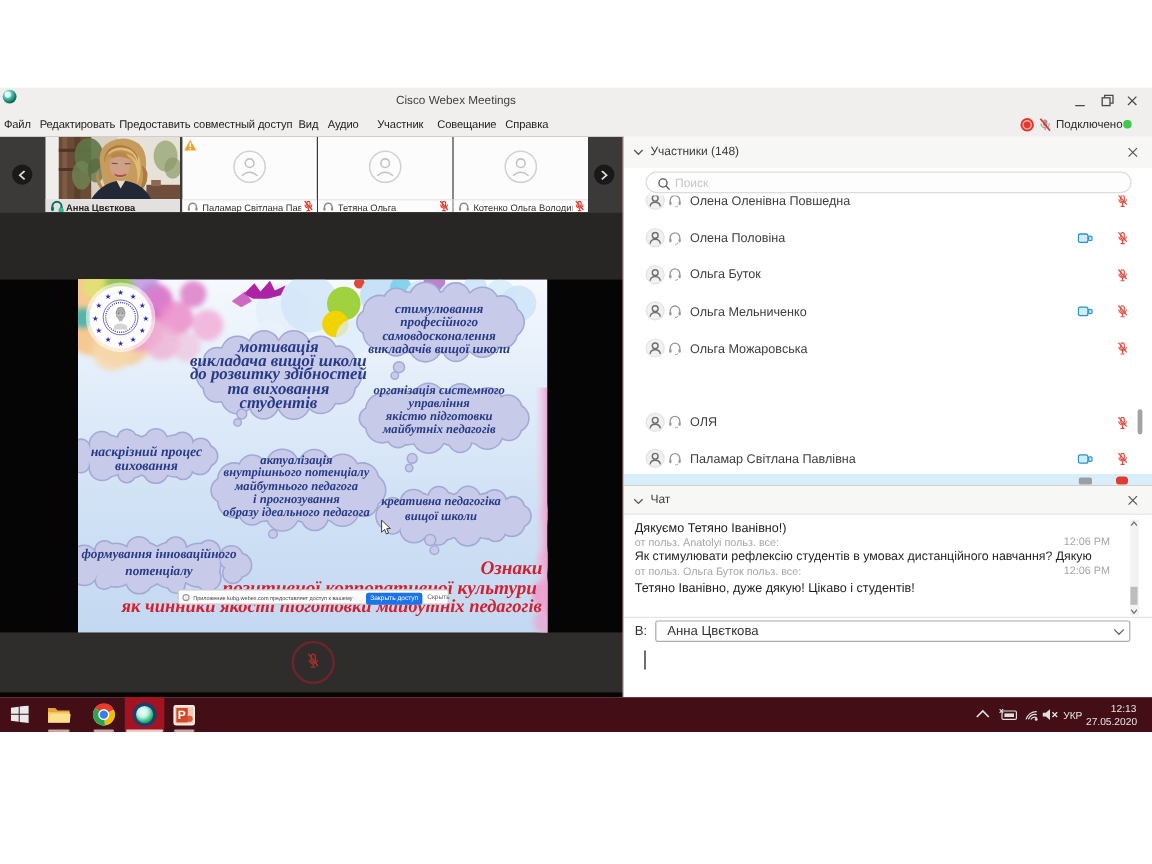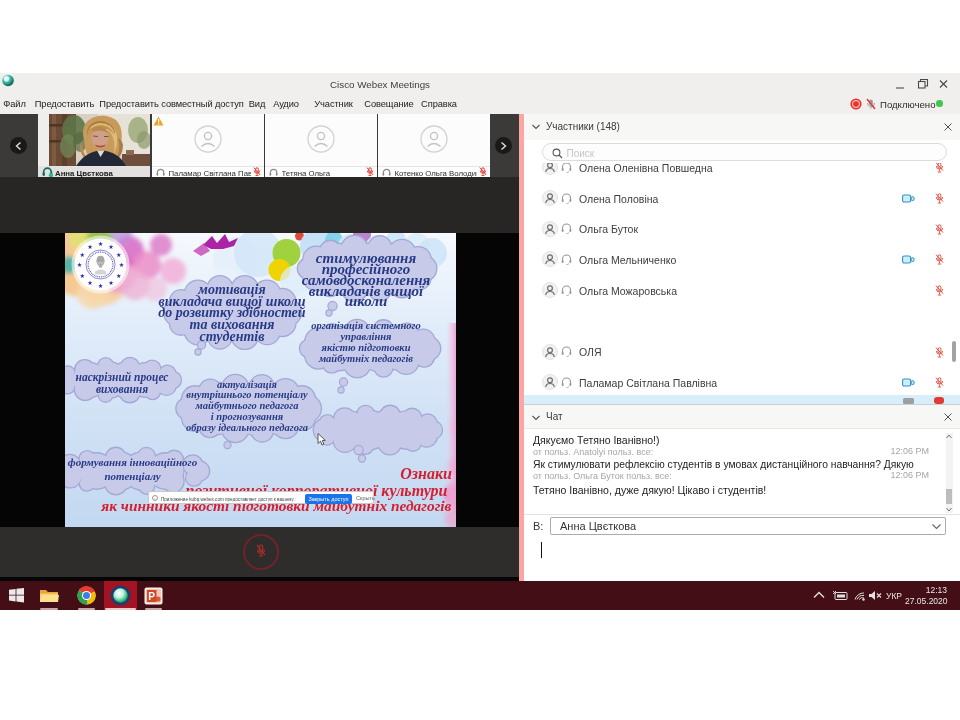--- a/index.html
+++ b/index.html
@@ -7,21 +7,21 @@
 #ttext{position:absolute;left:0;top:79px;width:760px;text-align:center;font-size:9.8px;color:#404040}
 .menu-i{position:absolute;top:98.5px;font-size:9.3px;color:#222;letter-spacing:-0.1px;transform:translateX(-50%);white-space:nowrap}
 #strip{position:absolute;left:0;top:114px;width:520px;height:63px;background:#3b3a39;overflow:hidden}
 .tile{position:absolute;top:0;height:63px;background:#fcfcfc}
 .nbar{position:absolute;left:0;bottom:0;width:100%;height:11.5px;background:#fdfdfd;border-top:1px solid #e4e4e4;font-size:8.5px;color:#2e2e2e}
 .nbar span{position:absolute;left:17px;top:2px;right:13px;white-space:nowrap;overflow:hidden;font-size:7.8px}
 #stage{position:absolute;left:0;top:177px;width:520px;height:404px;background:#050505}
 #slide{position:absolute;left:64.5px;top:56px;width:391px;height:294px;overflow:hidden;background:#eef4fc}
 .ct{position:absolute;text-align:center;font-family:"Liberation Serif",serif;font-style:italic;font-weight:bold;color:#283a85}
 .red{position:absolute;font-family:"Liberation Serif",serif;font-style:italic;font-weight:bold;color:#d41f2f;white-space:nowrap}
-#panel{position:absolute;left:519px;top:114px;width:441px;height:467px;background:#fff;border-left:5px solid #fca5a5;overflow:hidden}
+#panel{position:absolute;left:519px;top:114px;width:441px;height:467px;background:#fff;border-left:1px solid #fca5a5;overflow:hidden}
 .phead{position:absolute;left:0;width:100%;background:#f7f7f6;color:#3c3c3c;font-size:10px}
 .rowlist{position:absolute;left:0;top:49px;width:100%;height:240.5px;overflow:hidden}
 .prow{position:absolute;left:0;width:100%;height:30.6px}
 .pname{position:absolute;left:55px;top:9.5px;font-size:10.5px;color:#3d3d3d;white-space:nowrap}
 #taskbar{position:absolute;left:0;top:581px;width:960px;height:29px;background:#430e16}
 .tray{position:absolute;color:#e6e6e6;font-size:8px}
 .ind{position:absolute;top:26.5px;height:2px;background:#caa5a5;border-radius:1px}
 </style></head><body>
 
 <div id="titlebar"></div>
@@ -41,21 +41,21 @@
 <svg class="abs" style="left:890px;top:78px" width="66" height="14" viewBox="0 0 66 14">
  <g stroke="#4a4a4a" stroke-width="1.1" fill="none">
  <path d="M6,10 L14,10"></path>
  <rect x="28.5" y="3.5" width="6.5" height="6.5"></rect>
       <path d="M30.5,3.5 L30.5,1.5 L37.5,1.5 L37.5,8 L35,8"></path>
  <path d="M50,2.5 L57,9.5 M57,2.5 L50,9.5"></path>
  </g>
 </svg>
 
 <div class="menu-i" style="left:14.5px">Файл</div>
-<div class="menu-i" style="left:64.5px">Предоставить</div>
+<div class="menu-i" style="left:64.5px">Редактировать</div>
 <div class="menu-i" style="left:171.5px">Предоставить совместный доступ</div>
 <div class="menu-i" style="left:257px">Вид</div>
 <div class="menu-i" style="left:286px">Аудио</div>
 <div class="menu-i" style="left:333.5px">Участник</div>
 <div class="menu-i" style="left:389px">Совещание</div>
 <div class="menu-i" style="left:439px">Справка</div>
 
 <svg class="abs" style="left:849px;top:97px" width="95" height="14" viewBox="0 0 95 14">
  <circle cx="7" cy="7" r="5.6" fill="#e8352c"></circle>
     <circle cx="7" cy="7" r="3.4" fill="none" stroke="#f8b0ac" stroke-width="1.2"></circle>
@@ -566,25 +566,26 @@
         <circle cx="278.5" cy="149" r="3.5" fill="#c7cbe9"></circle>
         <circle cx="276" cy="157" r="3.7" fill="#a3a9d4"></circle>
         <circle cx="276" cy="157" r="2.5" fill="#c7cbe9"></circle>
         <circle cx="162.5" cy="212" r="4.2" fill="#a3a9d4"></circle>
         <circle cx="162.5" cy="212" r="3" fill="#c7cbe9"></circle>
         <circle cx="293.5" cy="217" r="5.2" fill="#a3a9d4"></circle>
         <circle cx="293.5" cy="217" r="4" fill="#c7cbe9"></circle>
         <circle cx="297" cy="225.5" r="4.2" fill="#a3a9d4"></circle>
         <circle cx="297" cy="225.5" r="3" fill="#c7cbe9"></circle>
 </svg>
-  <div class="ct" style="left:221.5px;top:19.8px;width:160px;line-height:10.9px;font-size:15px">стимулювання<br>професійного<br>самовдосконалення<br>викладачів вищої школи</div>
+  <div class="ct" style="left:221.5px;top:19.8px;width:160px;line-height:10.9px;font-size:11px">стимулювання<br>професійного<br>самовдосконалення<br>викладачів вищої школи</div>
       <div class="ct" style="left:92.5px;top:51.2px;width:150px;line-height:11.6px;font-size:14px">мотивація<br>викладача вищої школи<br>до розвитку здібностей<br>та виховання студентів</div>
       <div class="ct" style="left:226.5px;top:87px;width:150px;line-height:11.0px;font-size:10.5px">організація системного<br>управління<br>якістю підготовки<br>майбутніх педагогів</div>
       <div class="ct" style="left:-2.5px;top:139.0px;width:120px;line-height:11.8px;font-size:11.5px">наскрізний процес<br>виховання</div>
       <div class="ct" style="left:107.5px;top:146.6px;width:150px;line-height:10.8px;font-size:10.5px">актуалізація<br>внутрішнього потенціалу<br>майбутнього педагога<br>і прогнозування<br>образу ідеального педагога</div>
+      <div class="ct" style="left:233.0px;top:180.3px;width:140px;line-height:11.5px;font-size:10.5px">креативна педагогіка<br>вищої школи</div>
       <div class="ct" style="left:-12.0px;top:221.8px;width:160px;line-height:14.0px;font-size:11.0px">формування інноваційного<br>потенціалу</div>
   <div class="red" style="right:3.5px;top:231.5px;font-size:16px">Ознаки</div>
   <div class="red" style="right:8px;top:248.5px;font-size:16px">позитивної корпоративної культури</div>
   <div class="red" style="right:4px;top:263.5px;font-size:15.4px">як чинники якості підготовки майбутніх педагогів</div>
 
   <div class="abs" style="left:83.5px;top:258px;width:226px;height:13px;background:#fdfdfd;border:1px solid #c9c9c9;border-radius:2px">
     <div class="abs" style="left:3px;top:2.5px;width:6px;height:6px;border:1px solid #999;border-radius:50%;font-size:4px;color:#999;text-align:center;line-height:5px">i</div>
     <div class="abs" style="left:12px;top:3.5px;width:146px;overflow:hidden;font-size:5px;color:#444;white-space:nowrap;transform:scale(0.92);transform-origin:left top">Приложение kubg.webex.com предоставляет доступ к вашему экрану</div>
     <div class="abs" style="left:156px;top:1.5px;width:47px;height:10px;background:#1a73e8;border-radius:2px;color:#fff;font-size:5.5px;text-align:center;line-height:10px">Закрыть доступ</div>
     <div class="abs" style="left:207px;top:3px;font-size:5.5px;color:#666">Скрыть</div>

